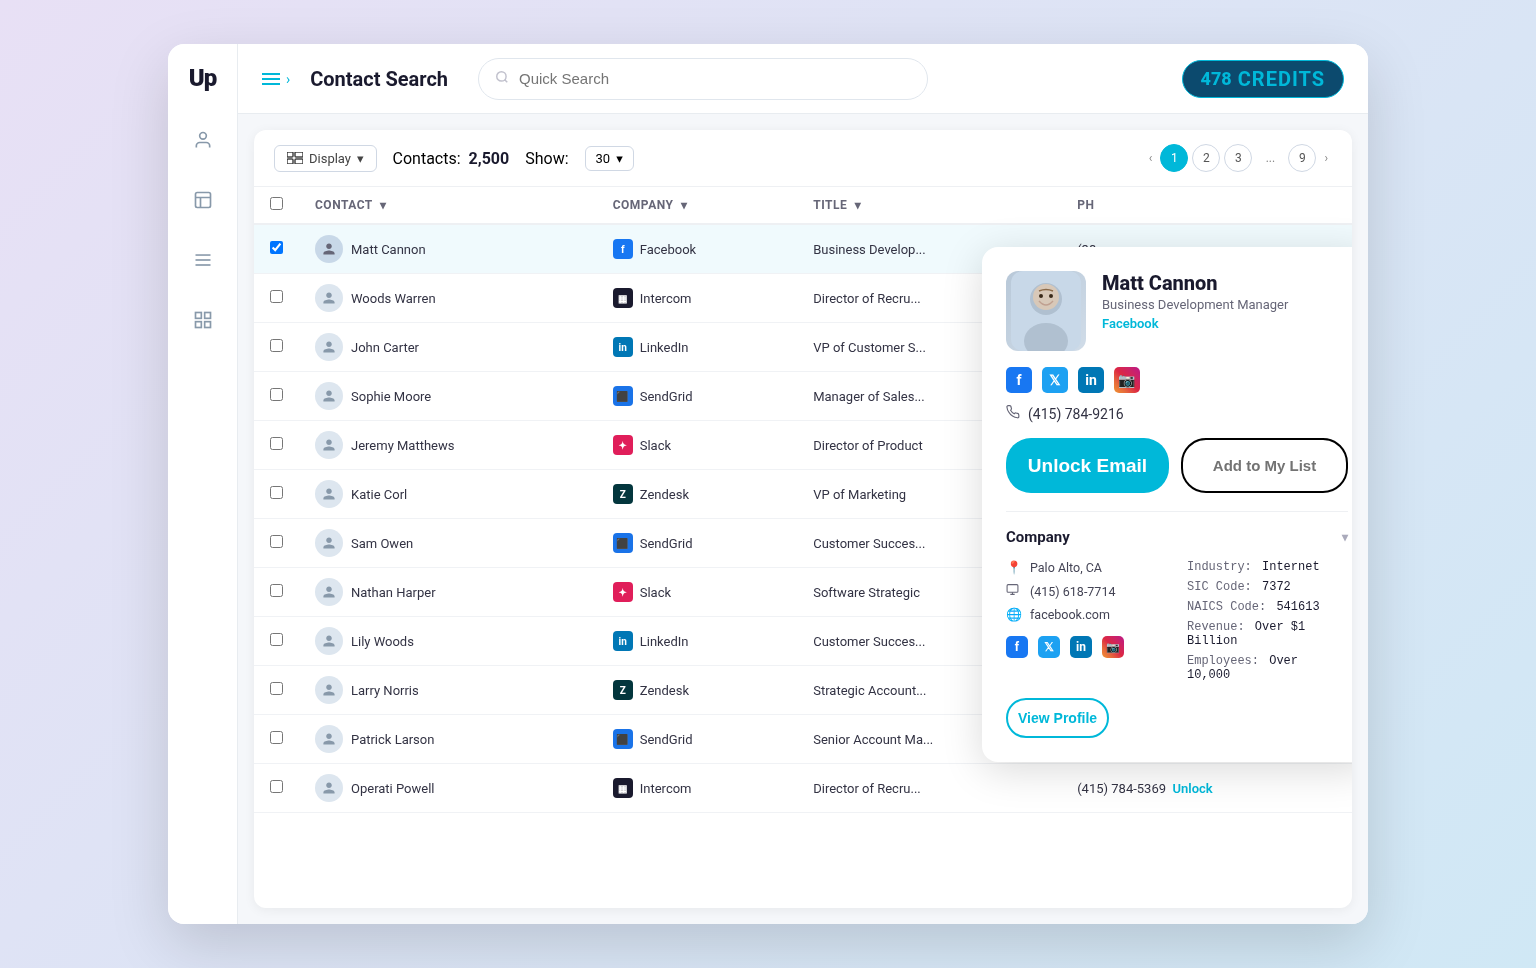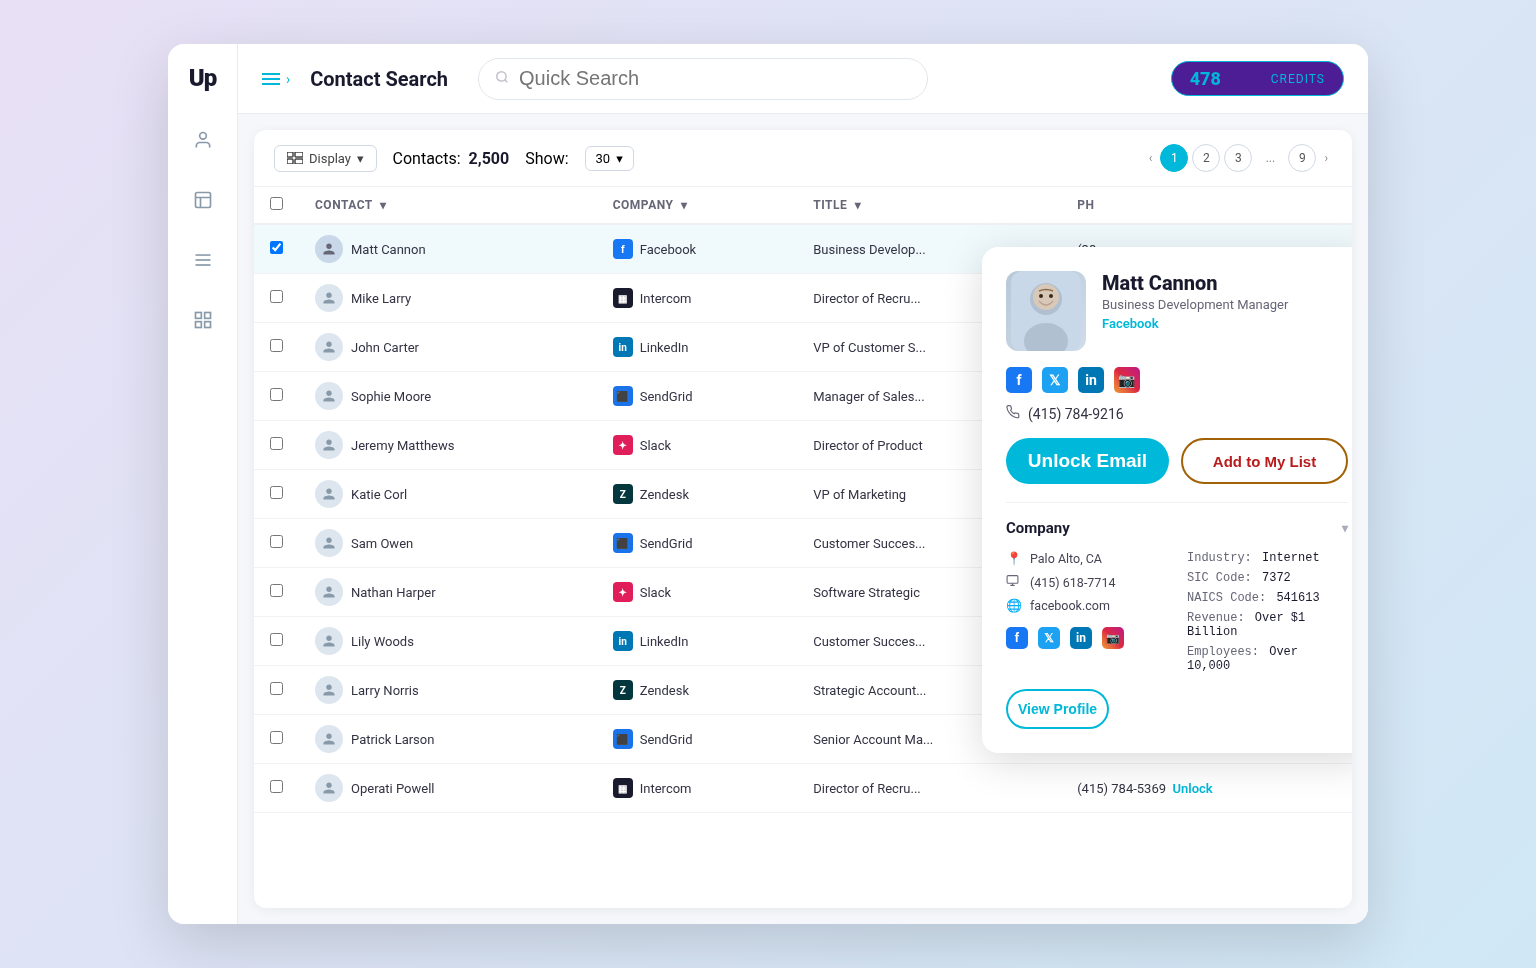--- a/index.html
+++ b/index.html
@@ -113,38 +113,38 @@
       border-radius: 22px;
       display: flex;
       align-items: center;
       padding: 0 16px;
       gap: 10px;
       background: #fff;
     }
     .search-bar input {
       border: none;
       outline: none;
-      font-size: 20px;
+      font-size: 15px;
       color: #000000;
       width: 100%;
       background: transparent;
     }
     .search-icon { color: #aab; font-size: 14px; }
     .credits-badge {
       margin-left: auto;
-      background: #4c1d95;
+      background: #0c4a6e;
       border: 1.5px solid #00b8d9;
       border-radius: 22px;
       padding: 6px 18px;
       display: flex;
       align-items: center;
       gap: 6px;
     }
     .credits-number { font-size: 18px; font-weight: 800; color: #00b8d9; }
-    .credits-label { font-size: 12px; font-weight: 400; color: #00b8d9; letter-spacing: 1px; margin-left: 44px; }
+    .credits-label { font-size: 20px; font-weight: 700; color: #00b8d9; letter-spacing: 1px; }
 
     
     .table-area {
       flex: 1;
       background: #fff;
       margin: 16px;
       border-radius: 12px;
       overflow: hidden;
       position: relative;
       box-shadow: 0 2px 12px rgba(0,0,0,0.06);
@@ -333,24 +333,24 @@
       border: none;
       border-radius: 25px;
       padding: 12px 20px;
       font-size: 19px;
       font-weight: 700;
       cursor: pointer;
     }
     .btn-add-list {
       flex: 1;
       background: #fff;
-      color: #b91c1c;
-      border: 2px solid #a16207;
+      color: #737373;
+      border: 2px solid #000000;
       border-radius: 25px;
-      padding: 8px 20px;
+      padding: 17px 20px;
       font-size: 15px;
       font-weight: 600;
       cursor: pointer;
     }
 
     .divider { height: 1px; background: #eef0f3; margin: 4px 0 16px; }
 
     .company-section h4 {
       font-size: 15px;
       font-weight: 700;
@@ -567,21 +567,21 @@
     <td>
       <input type="checkbox" style="">
     </td>
     <td>
       <div class="contact-name">
         <div class="avatar-circle" style="background:#dde6ef;color:#556;">
           <svg width="14" height="14" viewBox="0 0 24 24" fill="#8899aa">
             <path d="M12 12c2.7 0 4.8-2.1 4.8-4.8S14.7 2.4 12 2.4 7.2 4.5 7.2 7.2 9.3 12 12 12zm0 2.4c-3.2 0-9.6 1.6-9.6 4.8v2.4h19.2v-2.4c0-3.2-6.4-4.8-9.6-4.8z"></path>
           </svg>
         </div>
-        <span>Mike Larry</span>
+        <span>Woods Warren</span>
       </div>
     </td>
     <td>
       <div class="company-cell">
         <div class="company-logo" style="background:#1a1a2e;color:#fff;font-size:10px;font-weight:bold;">▦</div>
         <span>Intercom</span>
       </div>
     </td>
     <td>Director of Recru...</td>
     <td>(415...</td>

